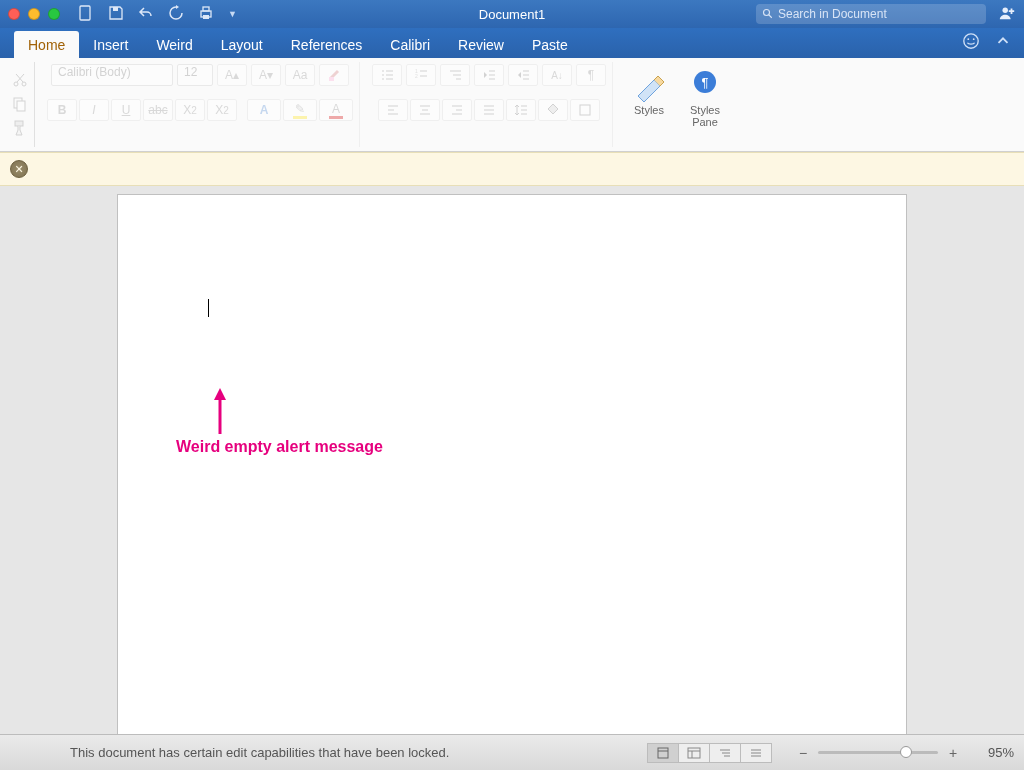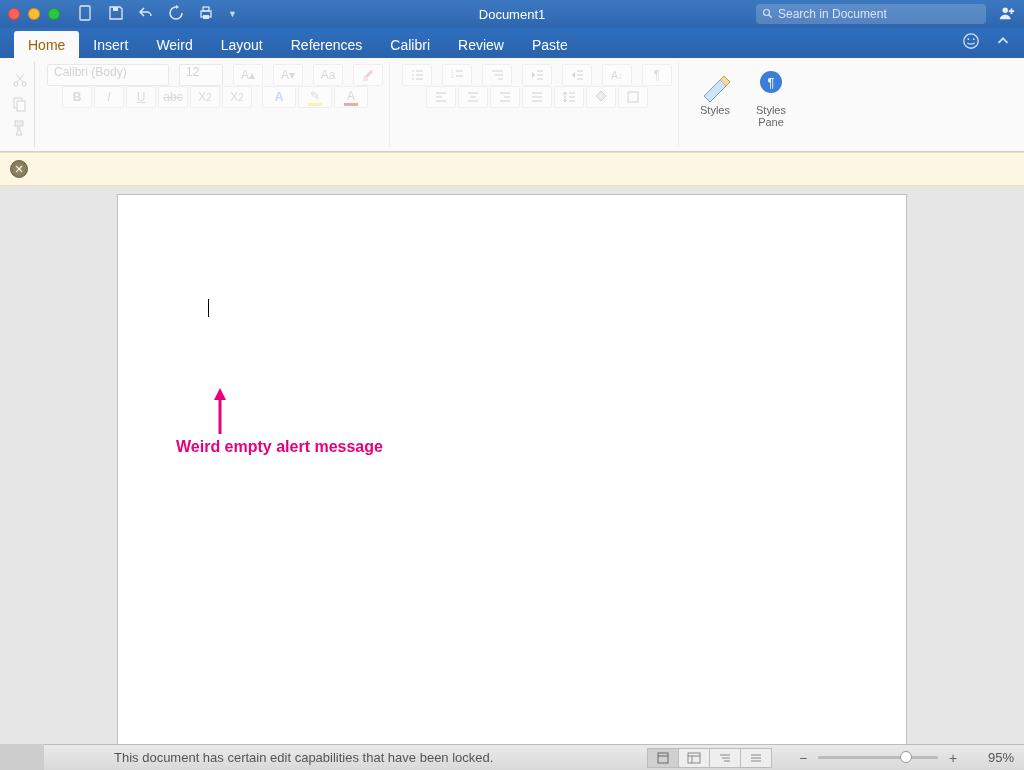--- a/index.html
+++ b/index.html
@@ -23,45 +23,45 @@
 .tabbar-right svg { width: 18px; height: 18px; fill: #cfe0f7; }
 
 .ribbon { height: 94px; background: #fafafa; border-bottom: 1px solid #d0d0d0; display: flex; font-size: 11px; color: #999; padding: 4px 6px; gap: 6px; }
 .ribbon-group { display: flex; flex-direction: column; align-items: center; justify-content: flex-start; padding: 2px 6px; border-right: 1px solid #e0e0e0; }
 .ribbon-group:last-child { border-right: none; }
 .ribbon .faded { opacity: 0.4; }
 .paste-big { width: 44px; display:flex; flex-direction:column; align-items:center; gap:2px; }
 .paste-big svg { width: 28px; height: 32px; }
 .mini-col { display:flex; flex-direction:column; gap:6px; align-items:center; justify-content:center; }
 .mini-col svg { width:16px; height:16px; opacity:0.4; }
-.font-row { display:flex; gap:10px; align-items:center; margin-bottom:0; }
+.font-row { display:flex; gap:4px; align-items:center; margin-bottom:13px; }
 .font-select { border:1px solid #d0d0d0; background:#fff; height:22px; font-size:12px; color:#999; padding:0 20px 0 6px; border-radius:2px; position:relative; }
 .font-select.fn { width:122px; }
-.font-select.sz { width:44px; }
+.font-select.sz { width:36px; }
 .btnrow { display:flex; gap:2px; }
 .rbtn { width:30px; height:22px; border:1px solid #e0e0e0; background:#fff; display:flex; align-items:center; justify-content:center; color:#aaa; font-size:12px; border-radius:2px; }
 .rbtn.w { width:34px; }
 .rbtn svg { width:14px; height:14px; fill:#bbb; }
 .styles-big { width:48px; display:flex; flex-direction:column; align-items:center; gap:2px; color:#666; font-size:11px; }
 .styles-big svg { width:34px; height:34px; }
 .styles-big.pane svg circle { fill:#3b7dd8; }
 
 .alert-bar { height: 34px; background: #fdf7e3; border-top: 1px solid #e8dfb8; border-bottom: 1px solid #e8dfb8; display:flex; align-items:center; padding:0 10px; }
 .alert-close { width:18px; height:18px; border-radius:50%; background: radial-gradient(#9a8d6a,#7d7050); color:#fdf7e3; display:flex; align-items:center; justify-content:center; font-size:11px; cursor:pointer; border:1px solid #6d603f;}
 
 .canvas-area { background:#e6e6e6; height: 558px; overflow:hidden; display:flex; justify-content:center; padding-top:8px; position:relative; }
 .page { width: 790px; height: 1000px; background:#fff; border:1px solid #c0c0c0; position:relative; }
 .cursor { position:absolute; left:90px; top:104px; width:1px; height:18px; background:#000; }
 
 .annotation { position:absolute; color:#e6007e; font-weight:700; font-size:16px; pointer-events:none; }
 .anno1 { left:176px; top:252px; }
 .arrow { position:absolute; }
 .arrow svg { overflow:visible; }
 
-.statusbar { position:absolute; bottom:0; left:0; right:0; height:26px; background:linear-gradient(#eaeaea,#d9d9d9); border-top:1px solid #bcbcbc; display:flex; align-items:center; font-size:13px; color:#555; padding:0 10px; gap:10px;margin-left:44px; }
+.statusbar { position:absolute; bottom:0; left:0; right:0; height:36px; background:linear-gradient(#eaeaea,#d9d9d9); border-top:1px solid #bcbcbc; display:flex; align-items:center; font-size:13px; color:#555; padding:0 10px; gap:10px; }
 .status-msg { flex:0 0 auto; margin-left:60px; }
 .view-btns { display:flex; margin-left:auto; }
 .vbtn { width:32px; height:20px; border:1px solid #bcbcbc; background:#eee; display:flex; align-items:center; justify-content:center; margin-left:-1px; }
 .vbtn.active { background:#d0d0d0; }
 .vbtn svg { width:14px; height:12px; fill:#777; }
 .zoom { display:flex; align-items:center; gap:8px; margin-left:14px; }
 .zoom-track { width:120px; height:3px; background:#bbb; position:relative; border-radius:2px; }
 .zoom-thumb { position:absolute; left:68%; top:-5px; width:12px; height:12px; border-radius:50%; background:#fff; border:1px solid #999; }
 .zminus, .zplus { font-size:14px; color:#666; width:14px; text-align:center; cursor:pointer; }
 .zoom-pct { width:46px; text-align:right; font-size:13px; }

